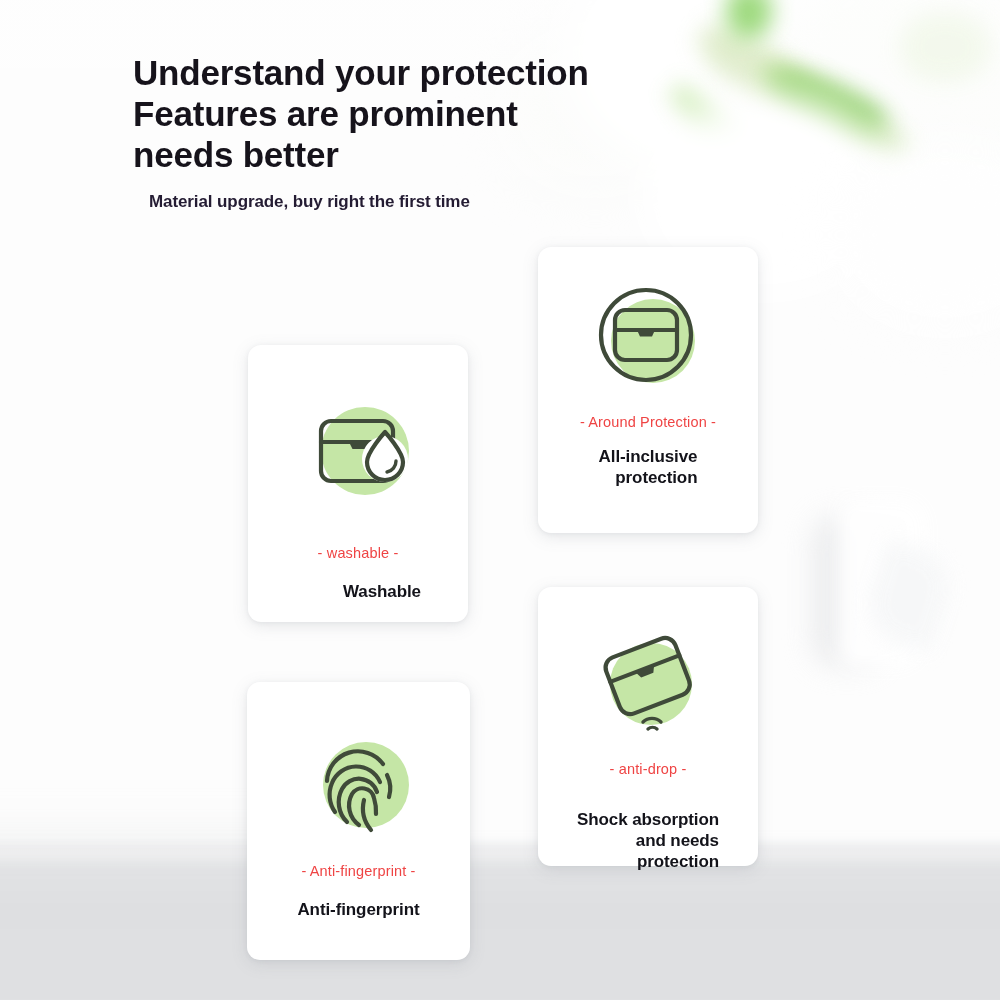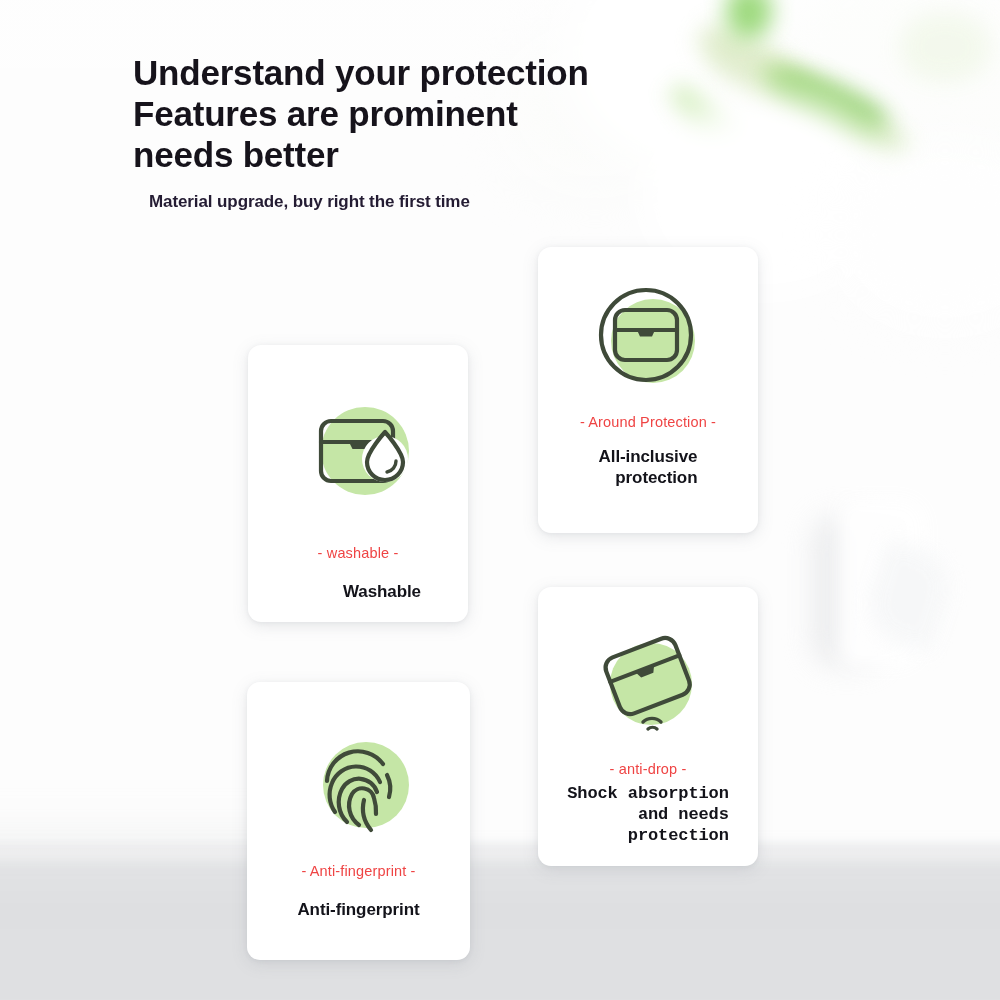--- a/index.html
+++ b/index.html
@@ -102,21 +102,21 @@
   #card-anti-fingerprint .tagline { margin-top:22px; }
   #card-anti-drop .tagline        { margin-top:22px; }
 
   .card-title {
     font-size:17px; font-weight:bold; color:#13131a;
     text-align:right; line-height:21px; letter-spacing:-0.1px;
   }
   #card-washable .card-title         { margin-top:20px;margin-left:48px; }
   #card-all-inclusive .card-title    { margin-top:16px; }
   #card-anti-fingerprint .card-title { margin-top:20px; }
-  #card-anti-drop .card-title        { margin-top:6px;font-family:Liberation Mono, monospace; }
+  #card-anti-drop .card-title        { margin-top:32px; }
 
   .blob { fill:#c5e6a6; }
   .stroke-dark { fill:none; stroke:#3f4a39; stroke-width:4.2;
                  stroke-linecap:round; stroke-linejoin:round; }
   .stroke-dark-thin { fill:none; stroke:#3f4a39; stroke-width:3.4;
                  stroke-linecap:round; stroke-linejoin:round; }
   .notch { fill:#3f4a39; stroke:none; }
 </style>
 </head>
 <body>

